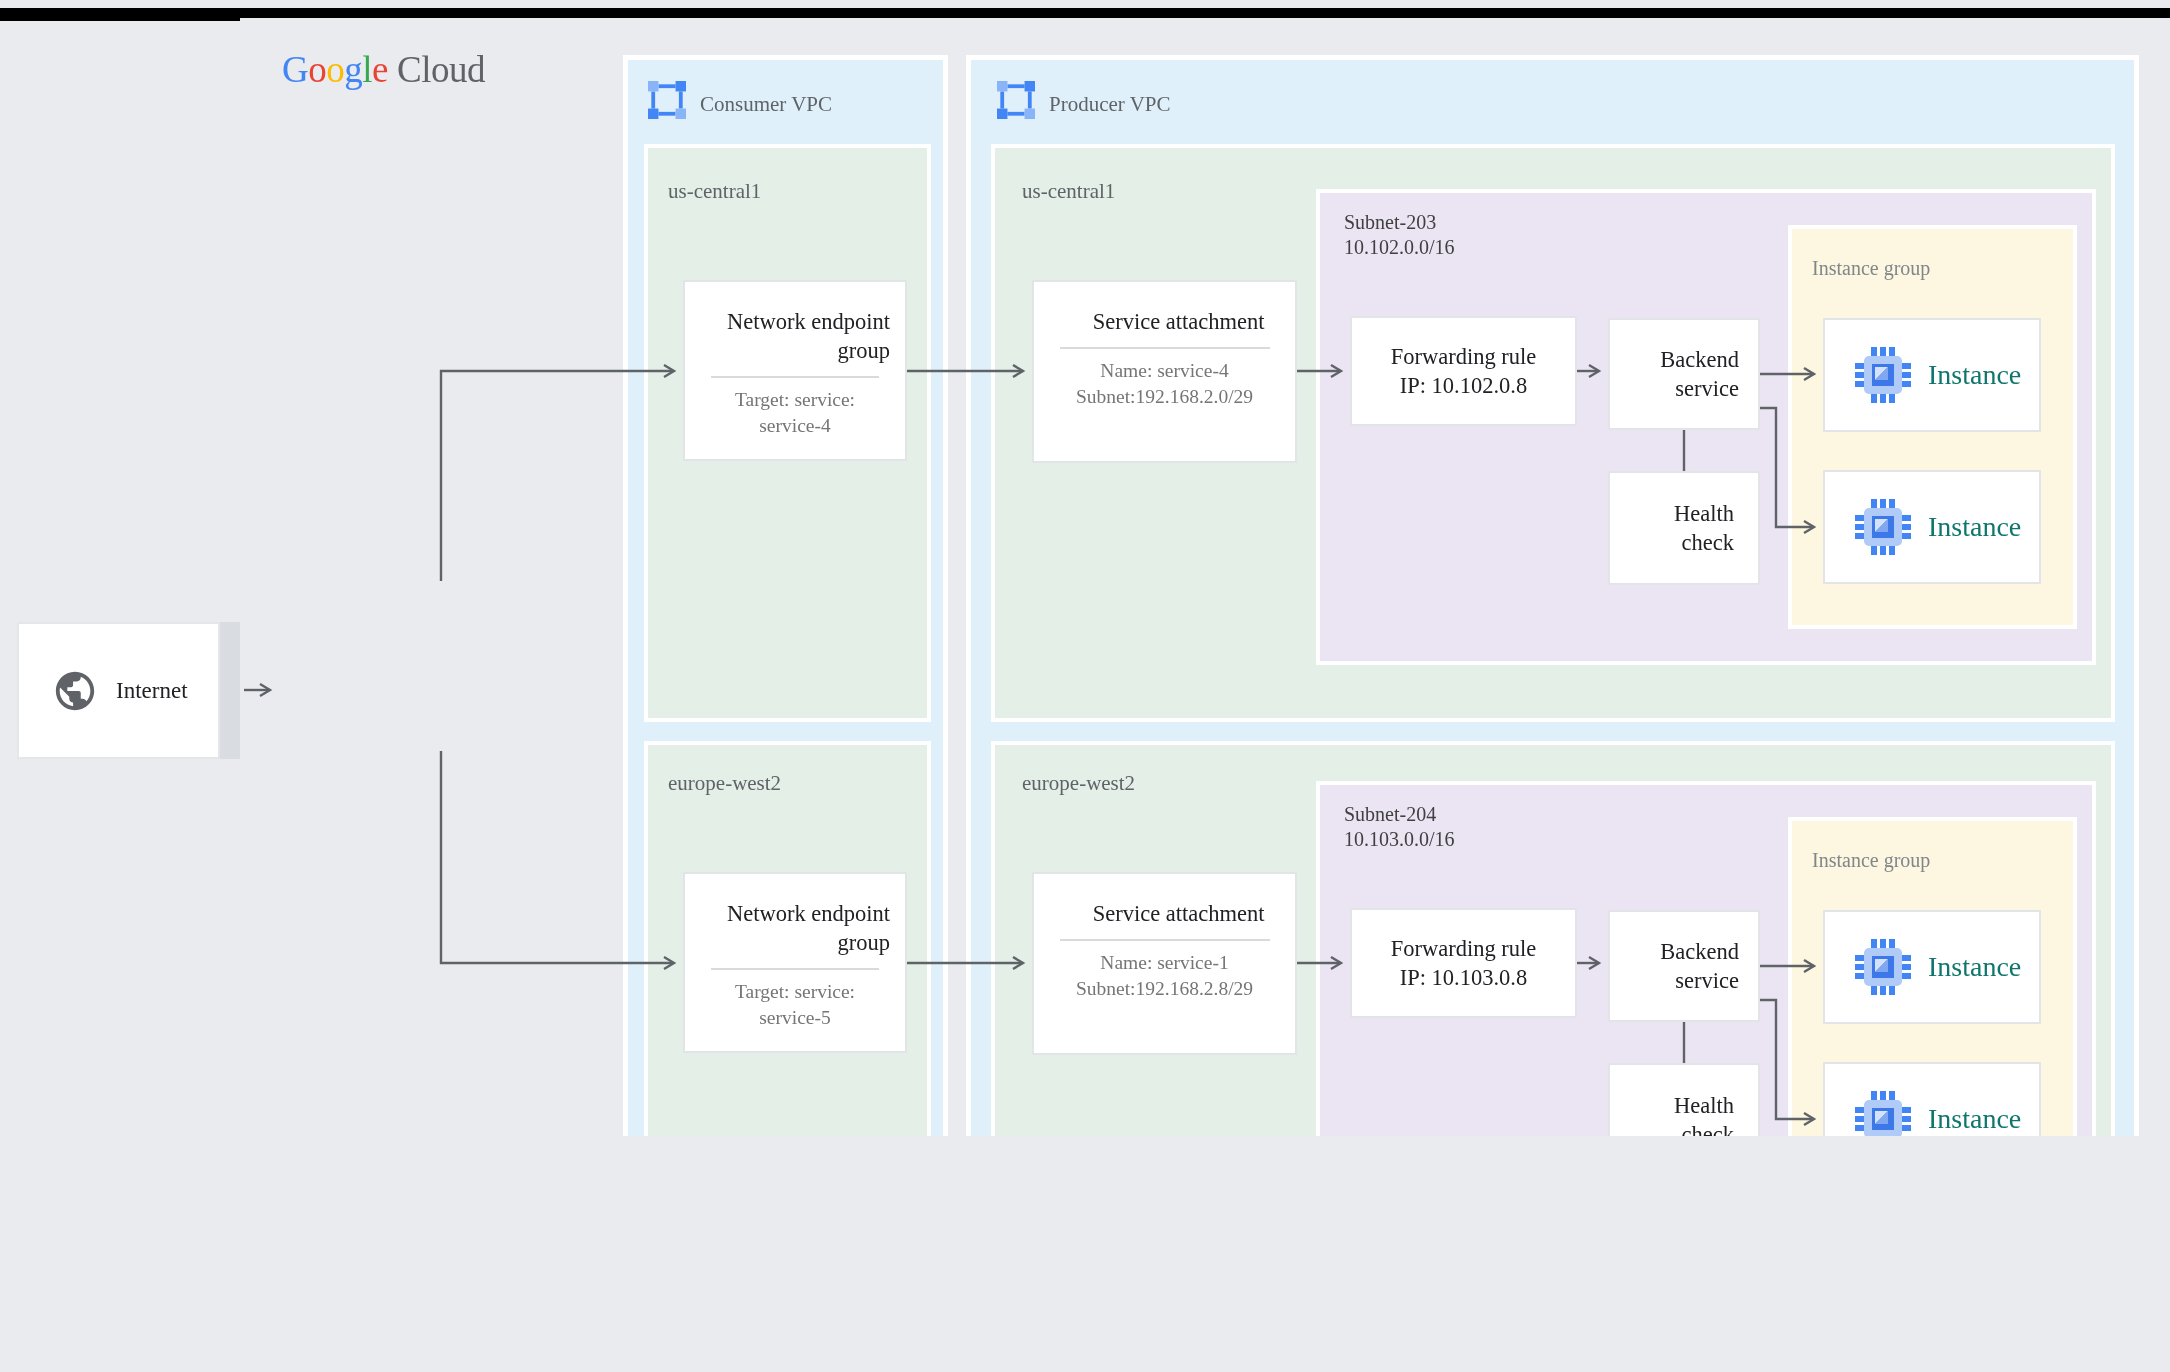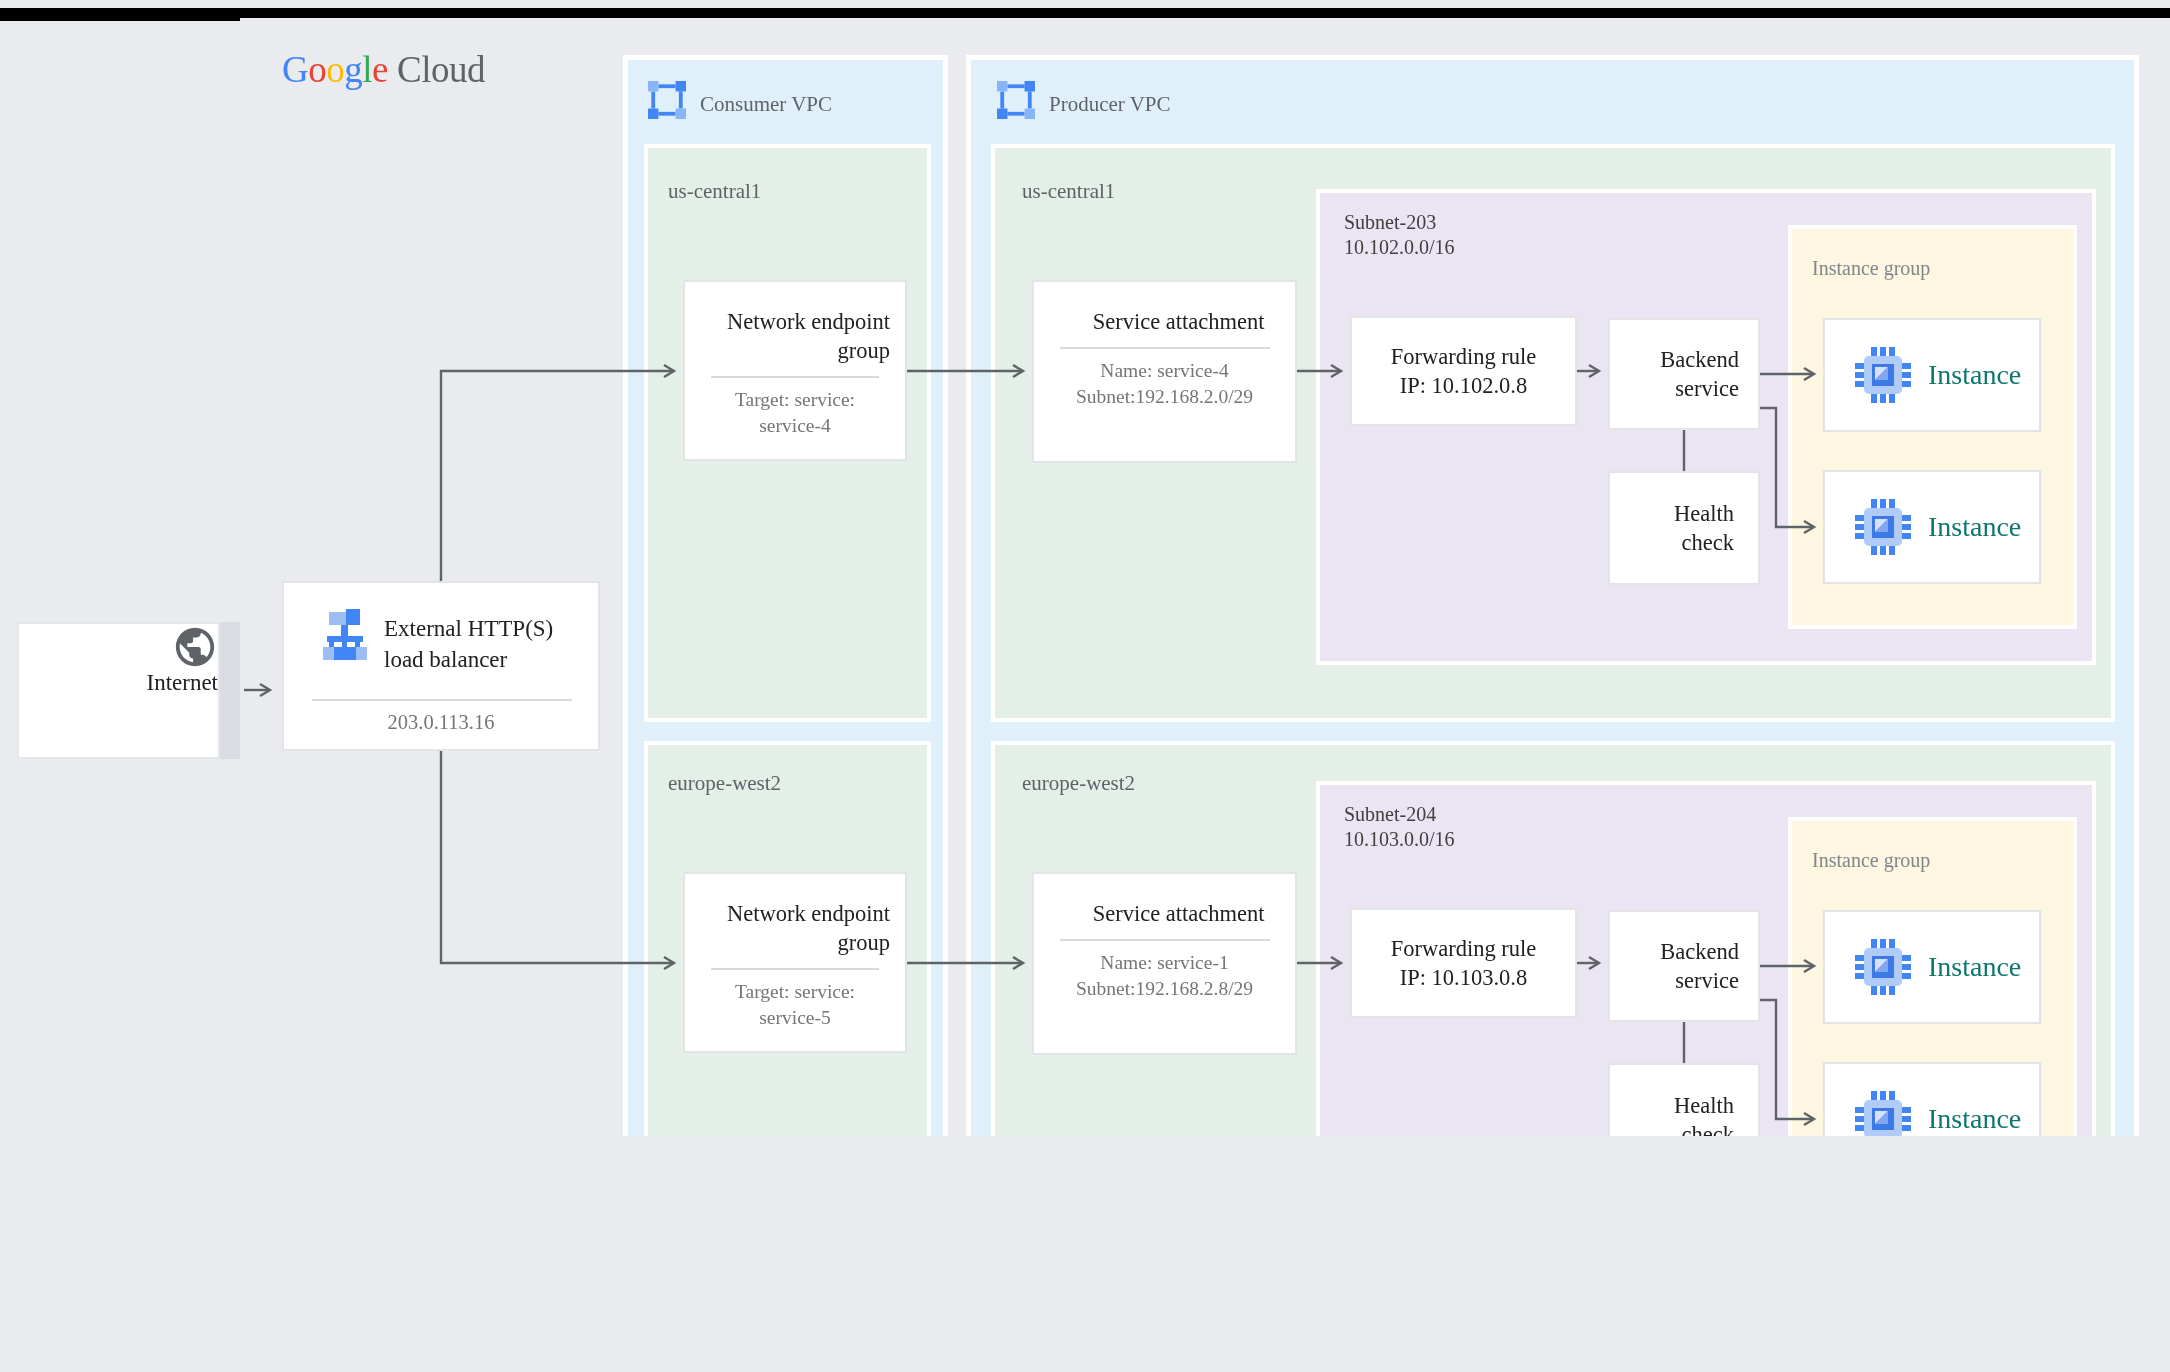--- a/index.html
+++ b/index.html
@@ -24,21 +24,21 @@
   
   .box{position:absolute;background:#ffffff;border:2px solid #e2e4e7;box-sizing:border-box;}
   .titled{display:flex;flex-direction:column;align-items:center;padding-top:25px;}
   .box-title{font-size:22.5px;line-height:29px;color:#202124;text-align:right;}
   .divider{height:2px;background:#d8dadd;margin-top:11px;margin-bottom:9px;}
   .sub{font-size:19.5px;line-height:26px;color:#757575;text-align:center;}
   .center2{display:flex;flex-direction:column;align-items:center;justify-content:center;}
   .inst{display:flex;flex-direction:row;align-items:center;padding-left:30px;}
   .inst .lbl{font-size:28px;color:#0f766e;margin-left:17px;}
   
-  #internet-box{display:flex;align-items:flex-end;padding-left:33px;border:2px solid #e4e7ea;box-sizing:border-box;flex-direction:column;}
+  #internet-box{display:flex;align-items:center;padding-left:33px;border:2px solid #e4e7ea;box-sizing:border-box;}
   #internet-box .lbl{font-size:23px;color:#202124;margin-left:18px;}
   #internet-shadow{position:absolute;background:#d9dde2;}
   #lb-box .lb-title{position:absolute;left:100px;top:30px;width:200px;font-size:23px;line-height:31px;color:#202124;}
   #lb-box .divider{position:absolute;left:28px;top:116px;width:260px;margin:0;}
   #lb-box .ip{position:absolute;left:0;top:128px;width:100%;text-align:center;font-size:20.5px;color:#757575;}
   #connectors{position:absolute;left:0;top:0;z-index:30;pointer-events:none;}
 </style>
 </head>
 <body>
 
@@ -105,38 +105,20 @@
   <div class="igroup-label" style="left:1812px;top:840px;">Instance group</div>
 
   <div class="box" id="internet-box" style="left:17px;top:614px;width:203px;height:137px;">
     <svg width="46" height="46" viewBox="0 0 24 24">
       <path fill="#5f6368" d="M12 2C6.48 2 2 6.48 2 12s4.48 10 10 10 10-4.48 10-10S17.52 2 12 2zm-1 17.93c-3.95-.49-7-3.85-7-7.93 0-.62.08-1.21.21-1.79L9 15v1c0 1.1.9 2 2 2v1.93zm6.9-2.54c-.26-.81-1-1.39-1.9-1.39h-1v-3c0-.55-.45-1-1-1H8v-2h2c.55 0 1-.45 1-1V7h2c1.1 0 2-.9 2-2v-.41c2.93 1.19 5 4.06 5 7.41 0 2.08-.8 3.97-2.1 5.39z"></path>
     </svg>
     <span class="lbl">Internet</span>
   </div>
   <div id="internet-shadow" style="left:220px;top:614px;width:20px;height:137px;"></div>
 
-  <div class="box" id="lb-box" style="left:282px;top:573px;width:318px;height:170px;">
-    <svg class="abs" style="left:38px;top:24px;" width="46" height="54" viewBox="0 0 46 54">
-      <rect x="7" y="5" width="17" height="13" fill="#9dbef5"></rect>
-      <rect x="24" y="2" width="14" height="16" fill="#4285f4"></rect>
-      <rect x="19" y="18" width="7" height="11" fill="#4285f4"></rect>
-      <rect x="5" y="29" width="36" height="6" fill="#4285f4"></rect>
-      <rect x="7" y="35" width="5" height="6" fill="#4285f4"></rect>
-      <rect x="20" y="35" width="5" height="6" fill="#4285f4"></rect>
-      <rect x="33" y="35" width="5" height="6" fill="#4285f4"></rect>
-      <rect x="1" y="40" width="11" height="13" fill="#9dbef5"></rect>
-      <rect x="12" y="40" width="11" height="13" fill="#4285f4"></rect>
-      <rect x="23" y="40" width="11" height="13" fill="#4285f4"></rect>
-      <rect x="34" y="40" width="11" height="13" fill="#9dbef5"></rect>
-    </svg>
-    <div class="lb-title">External HTTP(S) load balancer</div>
-    <div class="divider"></div>
-    <div class="ip">203.0.113.16</div>
-  </div>
 
   <div class="box titled" style="left:683px;top:272px;width:224px;height:181px;">
     <div class="box-title" style="width:190px;">Network endpoint group</div>
     <div class="divider" style="width:168px;"></div>
     <div class="sub">Target: service:</div>
     <div class="sub">service-4</div>
   </div>
   <div class="box titled" style="left:683px;top:864px;width:224px;height:181px;">
     <div class="box-title" style="width:190px;">Network endpoint group</div>
     <div class="divider" style="width:168px;"></div>

